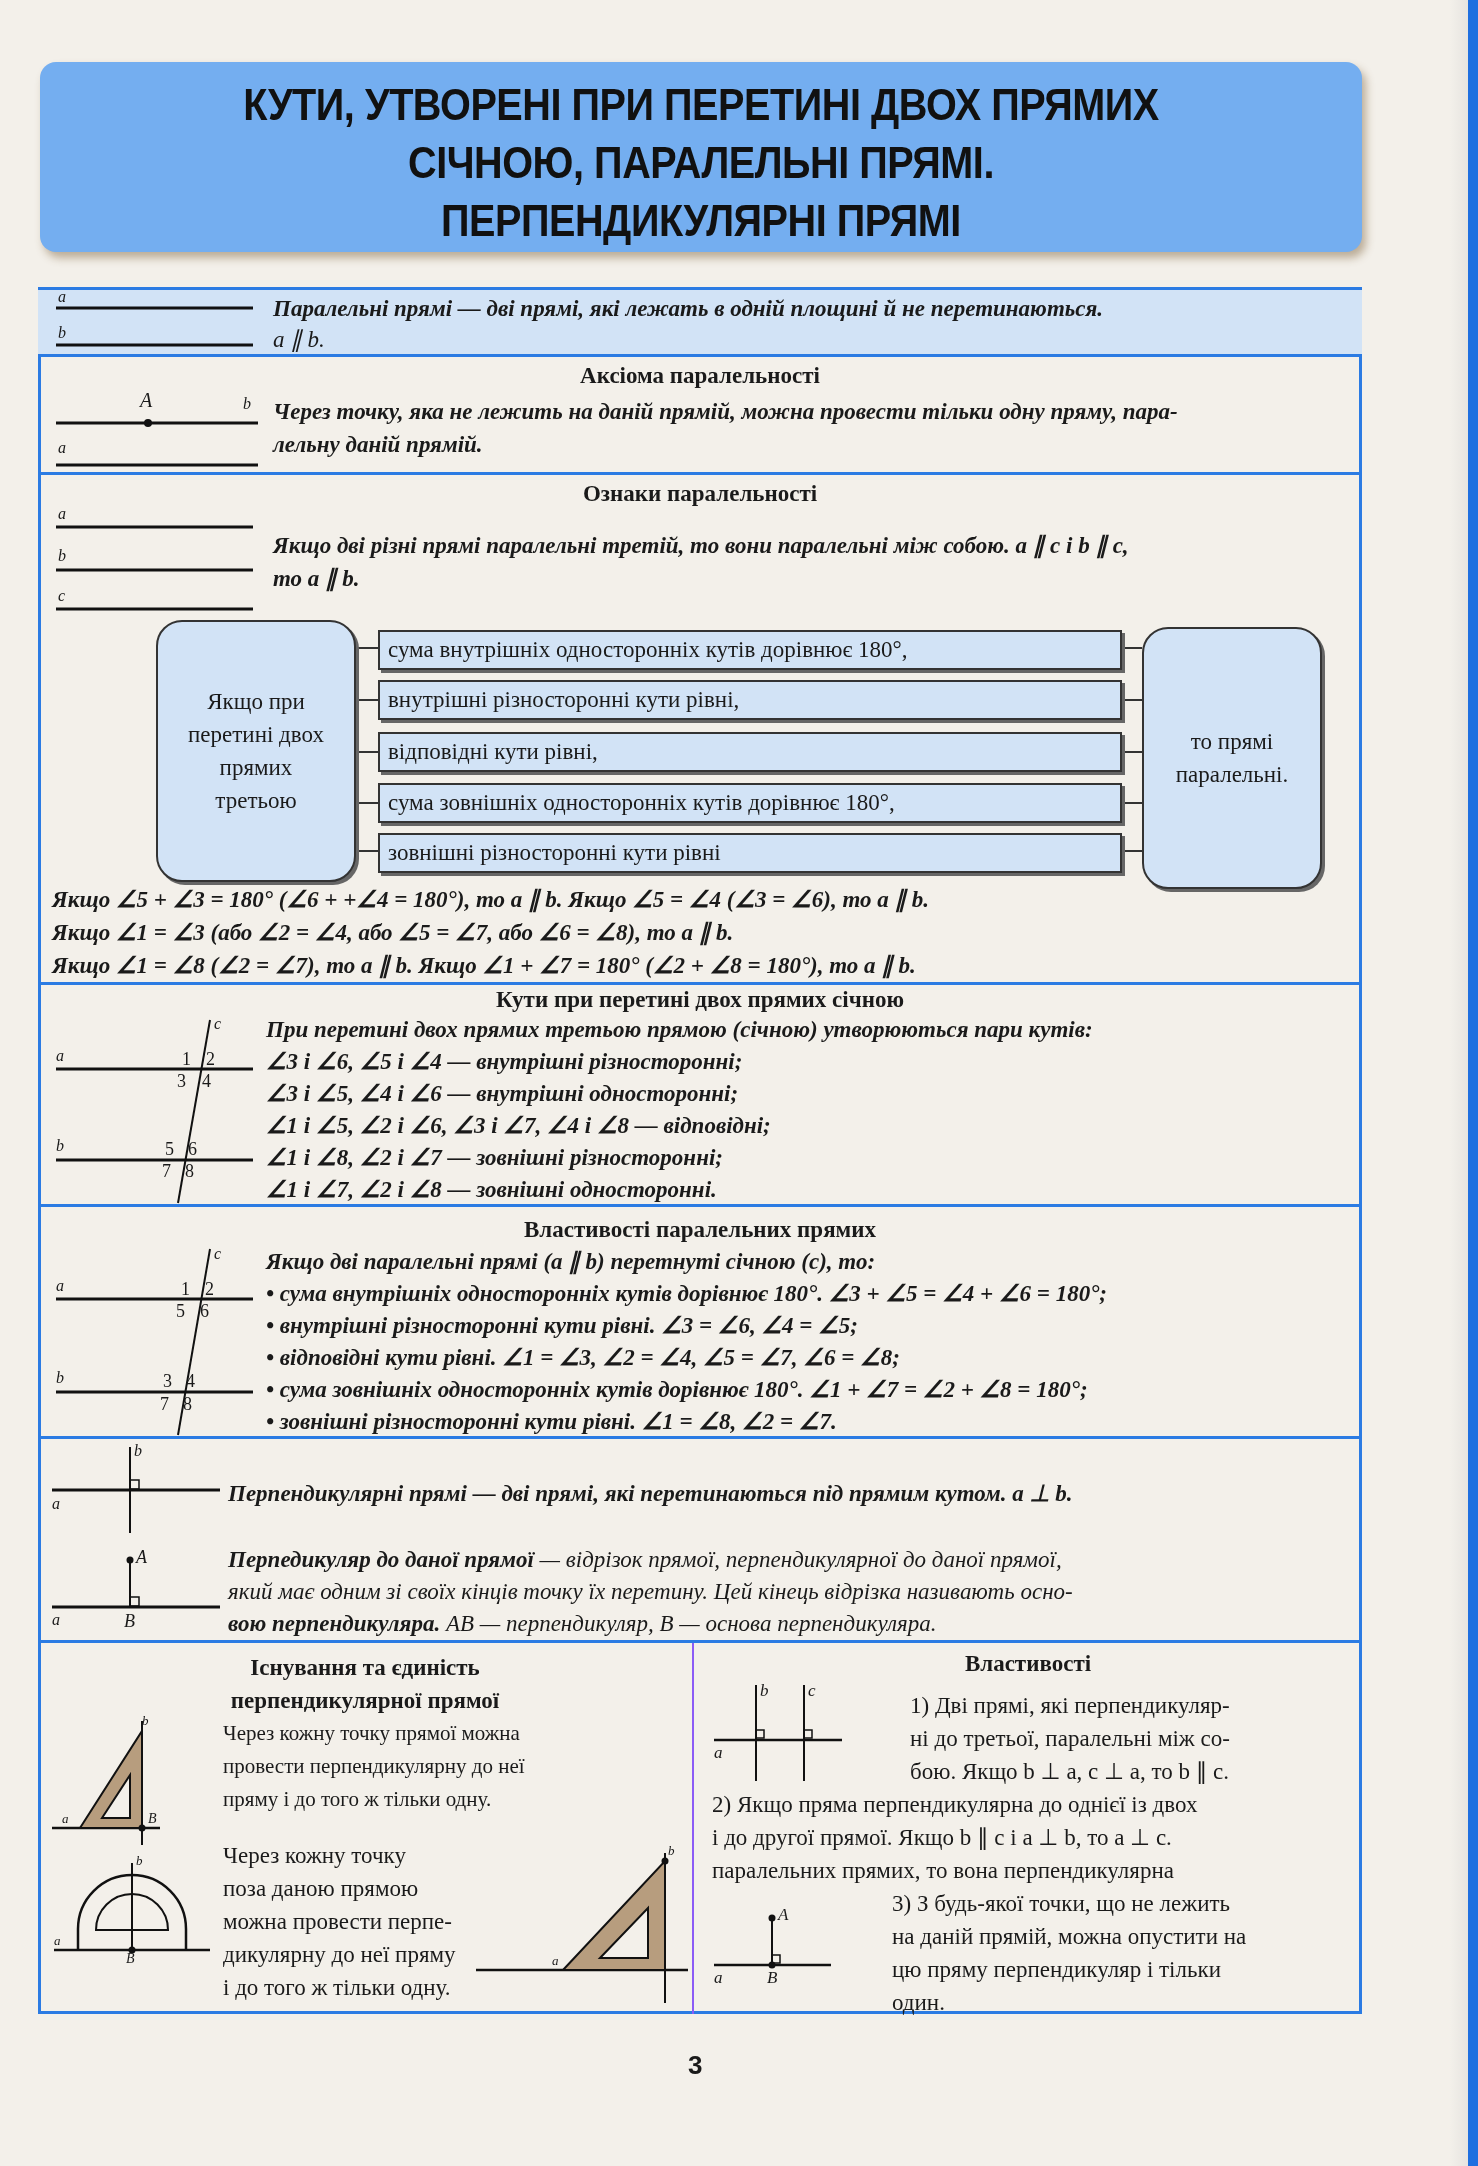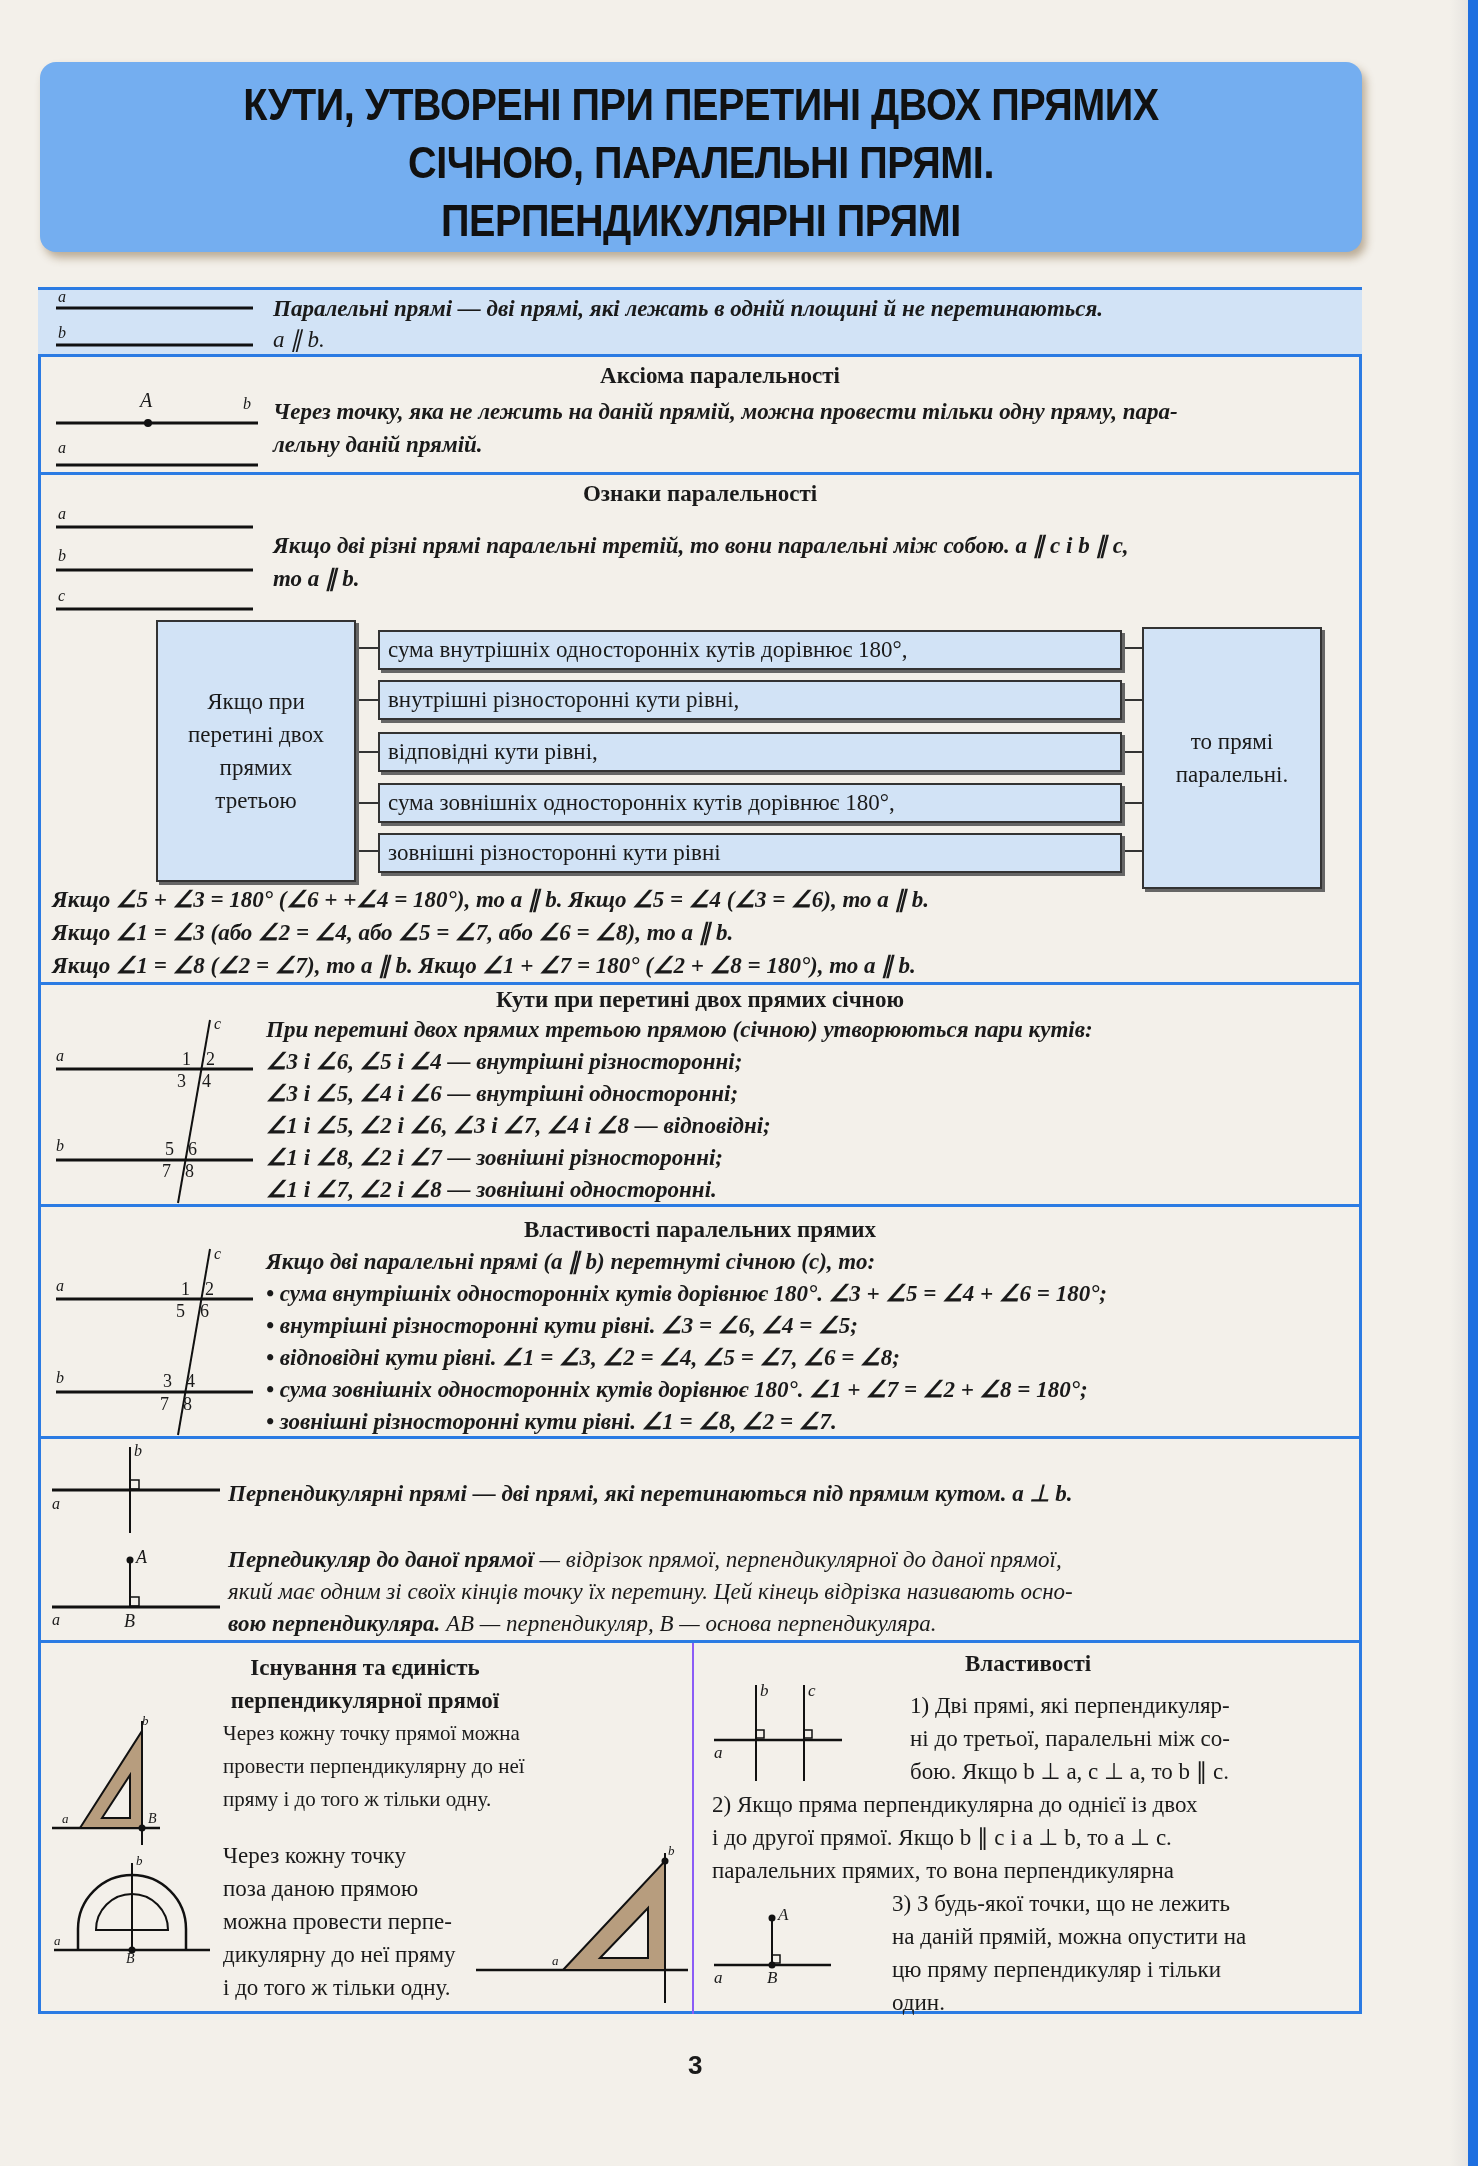--- a/index.html
+++ b/index.html
@@ -32,21 +32,21 @@
   .txt { position:absolute; font-size:23px; line-height:33px;font-style:italic; }
   .b { font-weight:bold; }
   .hdr { position:absolute; left:0; width:100%; text-align:center; font-weight:bold; font-size:23px; }
   i, .it { font-style:italic; }
   svg { position:absolute; overflow:visible; }
   .flow-box {
     position:absolute; background:#d2e3f6; border:2px solid #333; box-sizing:border-box;
     box-shadow:3px 3px 0 #666;
     font-size:23px; display:flex; align-items:center; padding-left:8px;
   }
-  .flow-left, .flow-right { justify-content:center; text-align:center; padding:8px; line-height:33px; }
+  .flow-left, .flow-right { justify-content:center; text-align:center; padding:8px; line-height:33px;border-radius:26px; }
   .page-num { position:absolute; left:688px; top:2050px; font-family:"Liberation Sans", sans-serif; font-weight:bold; font-size:26px; }
   .lbl { font-style:italic; font-size:16px; font-family:"Liberation Serif", serif; }
 </style>
 </head>
 <body>
 
 <div class="edge-shade"></div>
 <div class="edge"></div>
 
 <div class="title-box">
@@ -66,21 +66,21 @@
   </svg>
   <span class="lbl" style="position:absolute;left:20px;top:-2px;">a</span>
   <span class="lbl" style="position:absolute;left:20px;top:34px;">b</span>
   <div class="txt" style="left:235px;top:2px;">
     <span class="b">Паралельні прямі</span><span class="b"> — дві прямі, які лежать в одній площині й не перетинаються.</span>
   </div>
   <div class="txt it" style="left:235px;top:33px;">a ∥ b.</div>
 </div>
 
 <div class="sec" style="top:357px;height:118px;">
-  <div class="hdr" style="top:6px;padding-left:20px;">Аксіома паралельності</div>
+  <div class="hdr" style="top:6px;">Аксіома паралельності</div>
   <svg width="230" height="118" style="left:0;top:0;">
     <line x1="18" y1="66" x2="220" y2="66" stroke="#111" stroke-width="3"></line>
     <circle cx="110" cy="66" r="4" fill="#111"></circle>
     <line x1="18" y1="108" x2="220" y2="108" stroke="#111" stroke-width="3"></line>
   </svg>
   <span class="lbl" style="position:absolute;left:102px;top:32px;font-size:20px;">A</span>
   <span class="lbl" style="position:absolute;left:205px;top:38px;">b</span>
   <span class="lbl" style="position:absolute;left:20px;top:82px;">a</span>
   <div class="txt b" style="left:235px;top:38px;">Через точку, яка не лежить на даній прямій, можна провести тільки одну пряму, пара-</div>
   <div class="txt b" style="left:235px;top:71px;">лельну даній прямій.</div>

